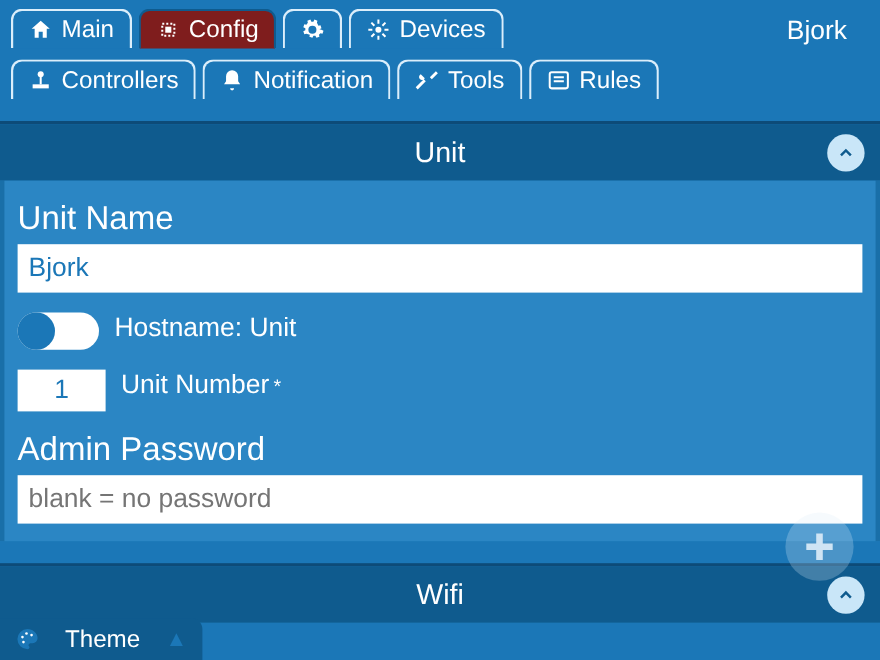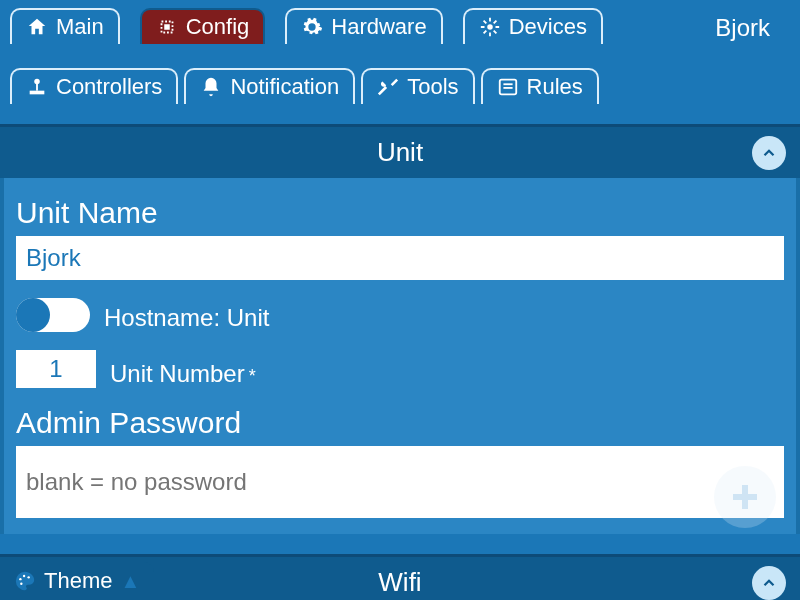--- a/index.html
+++ b/index.html
@@ -1,39 +1,39 @@
 <!DOCTYPE html>
 <html><head>
 <meta charset="utf-8">
 <style>
 *{box-sizing:border-box;margin:0;padding:0;font-family:"Segoe UI",Arial,sans-serif}
 body{background:#1b77b7;width:800px;height:600px;overflow:hidden;position:relative}
-.topbar{background:#1b77b7;padding:8px 12px 0 10px;display:flex;flex-wrap:wrap;gap:20px;position:relative}
+.topbar{background:#1b77b7;padding:8px 12px 0 10px;display:flex;flex-wrap:wrap;gap:6px;position:relative}
 .device-name{position:absolute;right:30px;top:14px;color:#fff;font-size:24px}
 .tab{border:2px solid #dbeefb;border-radius:10px 10px 0 0;padding:6px 14px;display:flex;align-items:center;gap:8px;color:#fff;font-size:22px;cursor:pointer;background:#1b77b7;border-bottom:none;line-height:1}
 .tab svg{width:22px;height:22px;fill:#fff}
 .tab.active{background:#7f1d1d;border-color:#0f5b8e}
 .tabrow2{width:100%;display:flex;gap:6px;margin-top:4px}
 .section{margin-top:20px;border-top:3px solid #0d4b78}
 .section-header{background:#0f5b8e;color:#fff;font-size:26px;text-align:center;padding:10px 12px;position:relative}
 .chev{position:absolute;right:14px;top:50%;transform:translateY(-50%);width:34px;height:34px;border-radius:50%;background:#c9e6f8;display:flex;align-items:center;justify-content:center;cursor:pointer}
 .chev svg{width:18px;height:18px;stroke:#0f5b8e;stroke-width:3;fill:none}
 .section-body{background:#2b86c4;padding:10px 12px 16px 12px;color:#fff;border-left:4px solid #196fa8;border-right:4px solid #196fa8}
 .label{font-size:30px;margin:8px 0 6px 0;display:block}
 .input{width:100%;background:#fff;border:none;padding:8px 10px;font-size:24px;color:#1b77b7}
-.row{display:flex;align-items:flex-end;gap:14px;margin-top:18px}
+.row{display:flex;align-items:flex-start;gap:14px;margin-top:18px}
 .toggle{width:74px;height:34px;border-radius:20px;background:#fff;position:relative;cursor:pointer}
 .toggle-knob{position:absolute;width:34px;height:34px;border-radius:50%;background:#1b77b7;left:0;top:0}
 .row-label{font-size:24px;color:#fff}
 .numinput{width:80px;height:38px;background:#fff;border:none;color:#1b77b7;font-size:24px;text-align:center}
 .star{font-size:18px;margin-left:4px}
-.pwinput{width:100%;background:#fff;border:none;padding:22px 10px;font-size:24px;color:#7a7a7a}
+.pwinput{width:100%;background:#fff;border:none;padding:8px 10px;font-size:24px;color:#7a7a7a}
 .fab{position:absolute;right:24px;bottom:72px;width:62px;height:62px;border-radius:50%;background:rgba(220,235,248,0.25);display:flex;align-items:center;justify-content:center;cursor:pointer}
 .fab svg{stroke:#cfe4f4;stroke-width:4}
-.themebar{position:absolute;left:0;bottom:0;background:#0f5b8e;color:#fff;padding:6px 14px;border-radius:0 10px 0 0;display:flex;align-items:center;gap:8px;font-size:22px;cursor:pointer}
+.themebar{position:absolute;left:0;bottom:0;background:#0f5b8e;color:#fff;padding:6px 14px;border-radius:0 10px 0 0;display:flex;align-items:center;gap:23px;font-size:22px;cursor:pointer}
 .themebar svg{width:22px;height:22px}
 .tri{color:#1b77b7;font-size:20px}
 </style>
 </head>
 <body>
 
 <div class="topbar">
   <div class="tab">
     <svg viewBox="0 0 24 24">
         <path d="M12 3l9 8h-3v9h-4v-6H10v6H6v-9H3z"></path>
@@ -44,21 +44,20 @@
     <svg viewBox="0 0 24 24">
         <rect x="6" y="6" width="12" height="12" fill="none" stroke="#fff" stroke-width="2" stroke-dasharray="2 2"></rect>
         <rect x="9" y="9" width="6" height="6"></rect>
       </svg>
     <span>Config</span>
   </div>
   <div class="tab">
     <svg viewBox="0 0 24 24">
         <path d="M12 8a4 4 0 100 8 4 4 0 000-8zm9 4l2 1-1 3-2-.5-1.5 1.5.5 2-3 1-1-2h-2l-1 2-3-1 .5-2L6 16l-2 .5-1-3 2-1v-2l-2-1 1-3 2 .5L7.5 5 7 3l3-1 1 2h2l1-2 3 1-.5 2L18 8l2-.5 1 3-2 1z"></path>
       </svg>
-    <span>Hardware</span>
   </div>
   <div class="tab">
     <svg viewBox="0 0 24 24">
         <circle cx="12" cy="12" r="3"></circle>
         <path d="M12 2v4M12 18v4M2 12h4M18 12h4M5 5l3 3M16 16l3 3M5 19l3-3M16 8l3-3" stroke="#fff" stroke-width="2"></path>
       </svg>
     <span>Devices</span>
   </div>
   <div class="device-name">Bjork</div>
   <div class="tabrow2">

